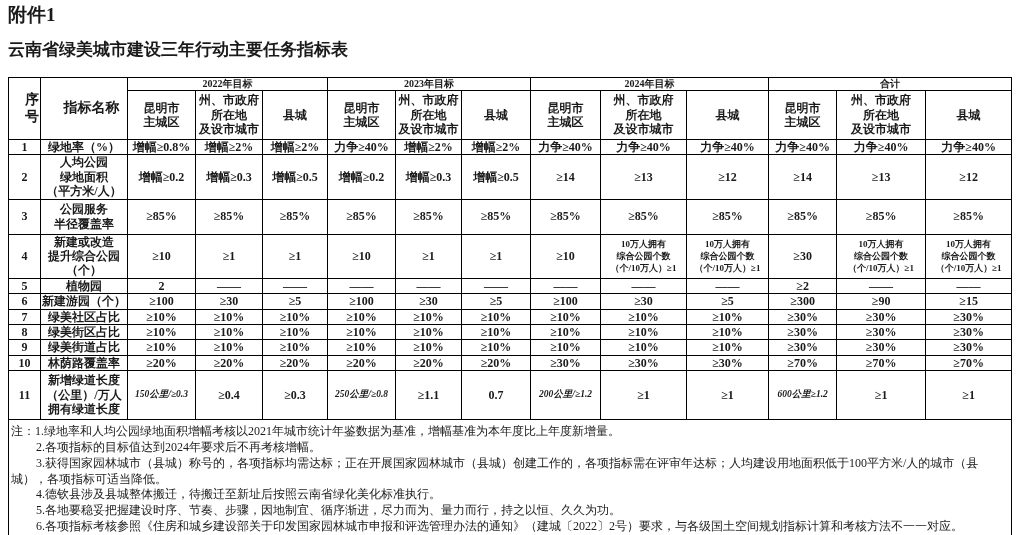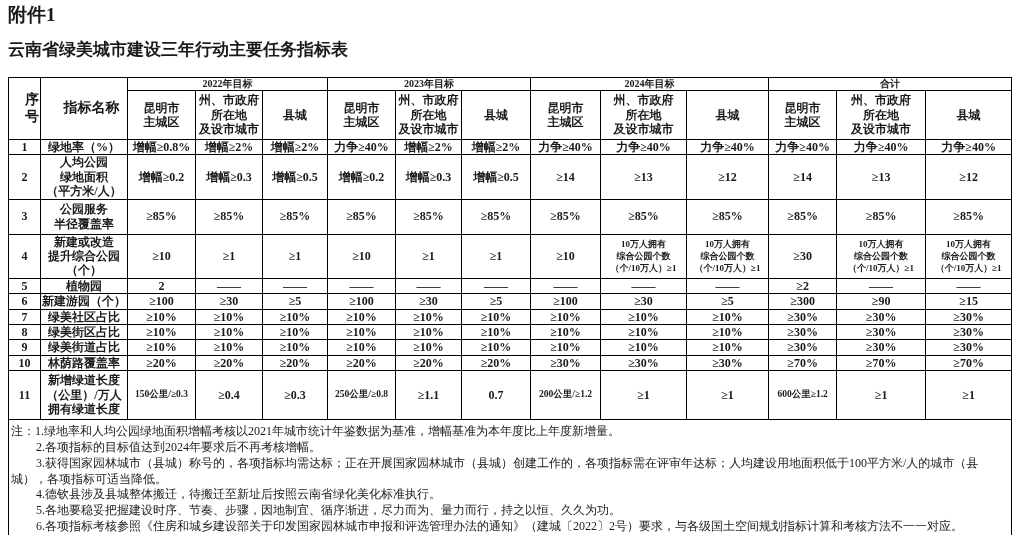--- a/index.html
+++ b/index.html
@@ -29,21 +29,21 @@
     text-align: center; vertical-align: middle;
     padding: 0 1px;
     font-size: 12px; line-height: 1.2;
     font-weight: bold;
     white-space: pre-line;
     overflow: hidden;
   }
   .indicator-table th.group-h { font-size: 10px; }
   .indicator-table th.corner-h { font-size: 14px; padding-left: 16px; }
   .indicator-table td.cell-sm { font-size: 9px;  line-height: 1.35; margin-top: 24px; }
-  .indicator-table td.cell-md { font-size: 9.5px; }
+  .indicator-table td.cell-md { font-size: 9.5px; font-style: italic; }
   .indicator-table td.notes-cell {
     text-align: left; vertical-align: top;
     font-weight: normal; font-size: 12px; line-height: 1.32;
     padding: 4px 4px 4px 2px;
     white-space: normal;
   }
   .note-line { text-indent: 0; }
   .note-line.indent { text-indent: 25px; }
 </style>
 </head>

